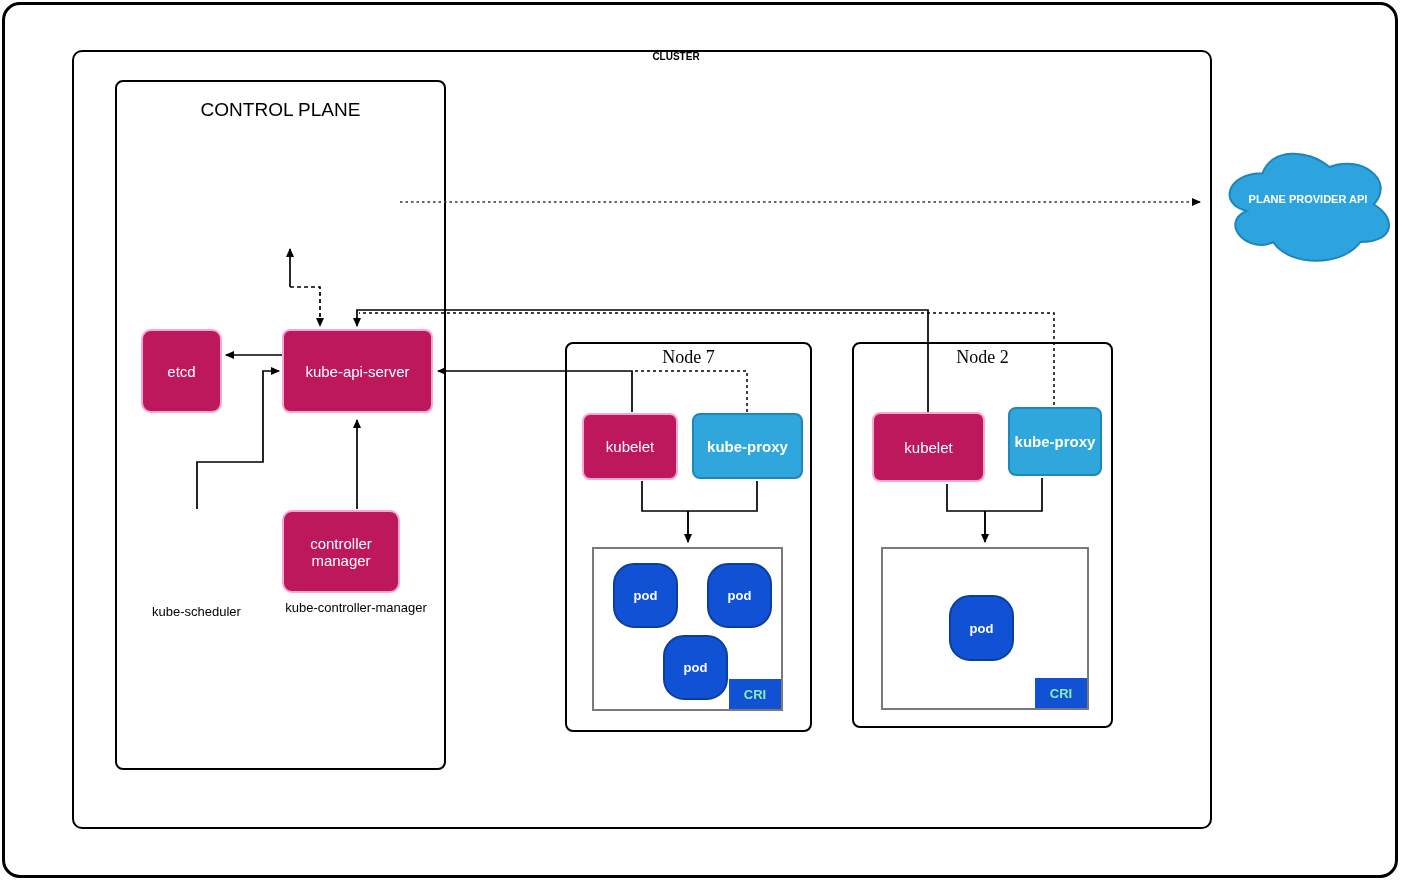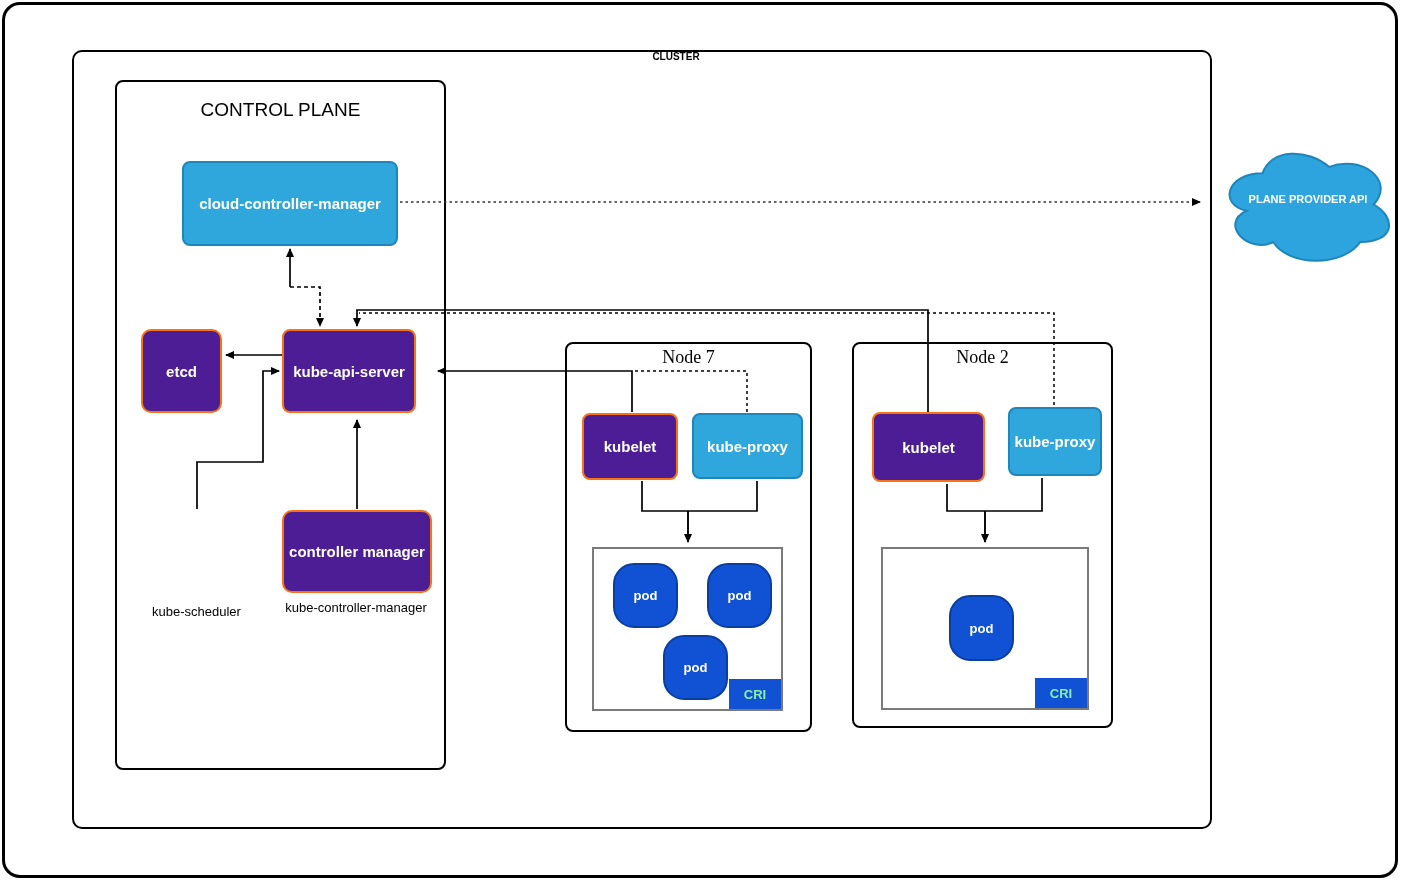--- a/index.html
+++ b/index.html
@@ -2,22 +2,22 @@
 <html><head>
 <meta charset="utf-8">
 <style>
   html,body{margin:0;padding:0;background:#fff;}
   #stage{position:relative;width:1402px;height:882px;background:#fff;overflow:hidden;
          font-family:"Liberation Sans",sans-serif;}
   .frame{position:absolute;left:2px;top:2px;width:1396px;height:876px;
          border:3px solid #000;border-radius:18px;box-sizing:border-box;}
   .box{position:absolute;box-sizing:border-box;}
   .outline{border:2px solid #000;border-radius:10px;background:transparent;}
-  .blue{background:#4c1d95;border:2px solid #f97316;border-radius:10px;
-        color:#fff;font-weight:bold;font-size:15px;display:flex;align-items:center;justify-content:center;text-align:center;}
+  .blue{background:#be185d;border:2px solid #f9a8d4;border-radius:10px;
+        color:#fff;font-weight:normal;font-size:15px;display:flex;align-items:center;justify-content:center;text-align:center;}
   .lblue{background:#2FA7DD;border:2px solid #1E86BB;border-radius:8px;
         color:#fff;font-weight:bold;font-size:15px;display:flex;align-items:center;justify-content:center;text-align:center;}
   .caption{position:absolute;font-size:13px;color:#000;text-align:center;}
   .title-sans{position:absolute;text-align:center;color:#000;}
   .node-title{position:absolute;text-align:center;color:#000;
         font-family:"Liberation Serif",serif;font-size:18px;}
   .cri-wrap{position:absolute;border:2px solid #7a7a7a;background:#fff;box-sizing:border-box;}
   .pod{position:absolute;background:#1152D4;border:2px solid #0a3e9f;border-radius:21px;
        color:#fff;font-weight:bold;font-size:13px;display:flex;align-items:center;justify-content:center;}
   .cri-badge{position:absolute;right:0;bottom:0;width:52px;height:30px;background:#1152D4;
@@ -32,24 +32,23 @@
 <div id="stage">
 
   <div class="frame"></div>
 
   <div class="box outline" style="left:72px;top:50px;width:1140px;height:779px;border-radius:10px;"></div>
   <div class="title-sans" style="left:576px;top:51px;width:200px;font-size:10px;font-weight:bold;">CLUSTER</div>
 
   <div class="box outline" style="left:115px;top:80px;width:331px;height:690px;border-radius:8px;"></div>
   <div class="title-sans" style="left:115px;top:99px;width:331px;font-size:19px;">CONTROL PLANE</div>
 
-  <div class="box lblue" style="left:182px;top:161px;width:216px;height:85px;">cloud-controller-manager</div>
   <div class="box blue" style="left:141px;top:329px;width:81px;height:84px;">etcd</div>
-  <div class="box blue" style="left:282px;top:329px;width:134px;height:84px;border-radius:8px;">kube-api-server</div>
-  <div class="box blue" style="left:282px;top:510px;width:150px;height:83px;">controller manager</div>
+  <div class="box blue" style="left:282px;top:329px;width:151px;height:84px;border-radius:8px;">kube-api-server</div>
+  <div class="box blue" style="left:282px;top:510px;width:118px;height:83px;">controller manager</div>
   <div class="caption" style="left:125px;top:604px;width:143px;">kube-scheduler</div>
   <div class="caption" style="left:276px;top:600px;width:160px;">kube-controller-manager</div>
 
   <div class="box outline" style="left:565px;top:342px;width:247px;height:390px;border-radius:8px;"></div>
   <div class="node-title" style="left:565px;top:347px;width:247px;">Node 7</div>
   <div class="box blue" style="left:582px;top:413px;width:96px;height:67px;border-radius:8px;">kubelet</div>
   <div class="box lblue" style="left:692px;top:413px;width:111px;height:66px;">kube-proxy</div>
   <div class="cri-wrap" style="left:592px;top:547px;width:191px;height:164px;">
     <div class="pod" style="left:19px;top:14px;width:61px;height:61px;">pod</div>
     <div class="pod" style="left:113px;top:14px;width:61px;height:61px;">pod</div>

